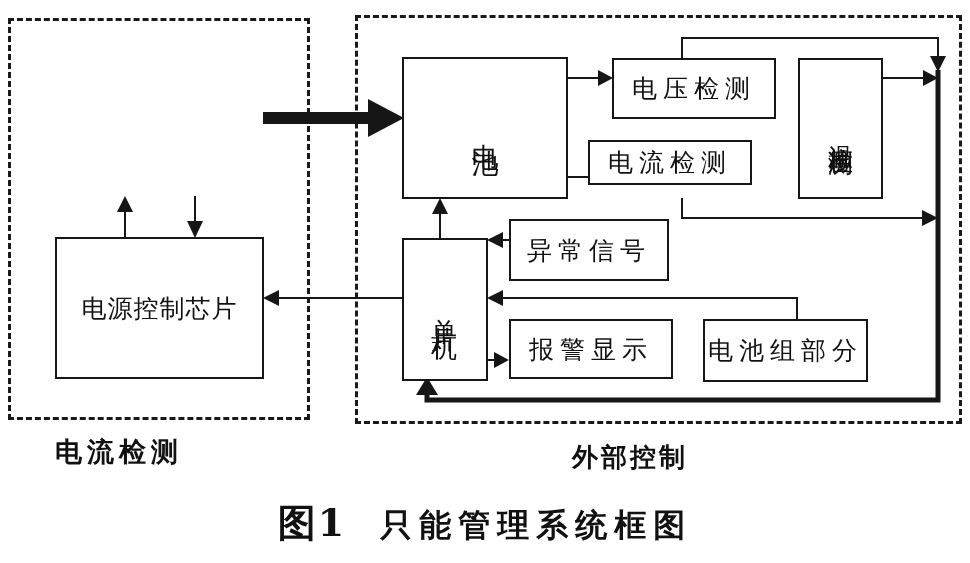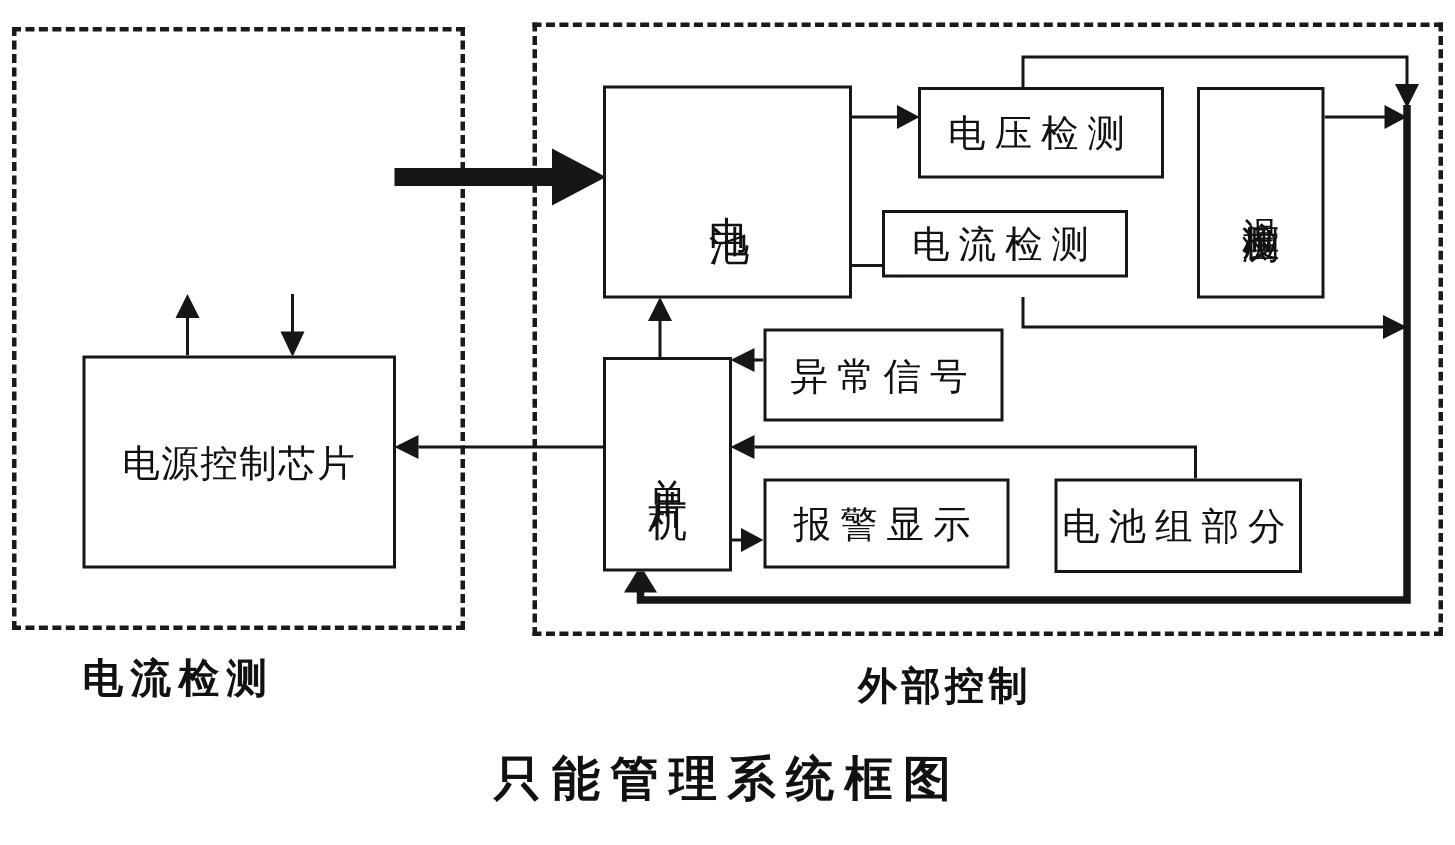--- a/index.html
+++ b/index.html
@@ -179,16 +179,17 @@
   <div class="block vtext" id="temperature-detection">温度检测</div>
   <div class="block vtext" id="mcu">单片机</div>
   <div class="block" id="abnormal-signal">异常信号</div>
   <div class="block" id="alarm-display">报警显示</div>
   <div class="block" id="external-control">电池组部分</div>
 
   <div class="region-label" id="label-charger">电流检测</div>
   <div class="region-label" id="label-battery-pack">外部控制</div>
 
   <div class="caption">
+    <span class="fig-no">图1</span>
     <span class="fig-title">只能管理系统框图</span>
   </div>
 
 </div>
 
 </body></html>

